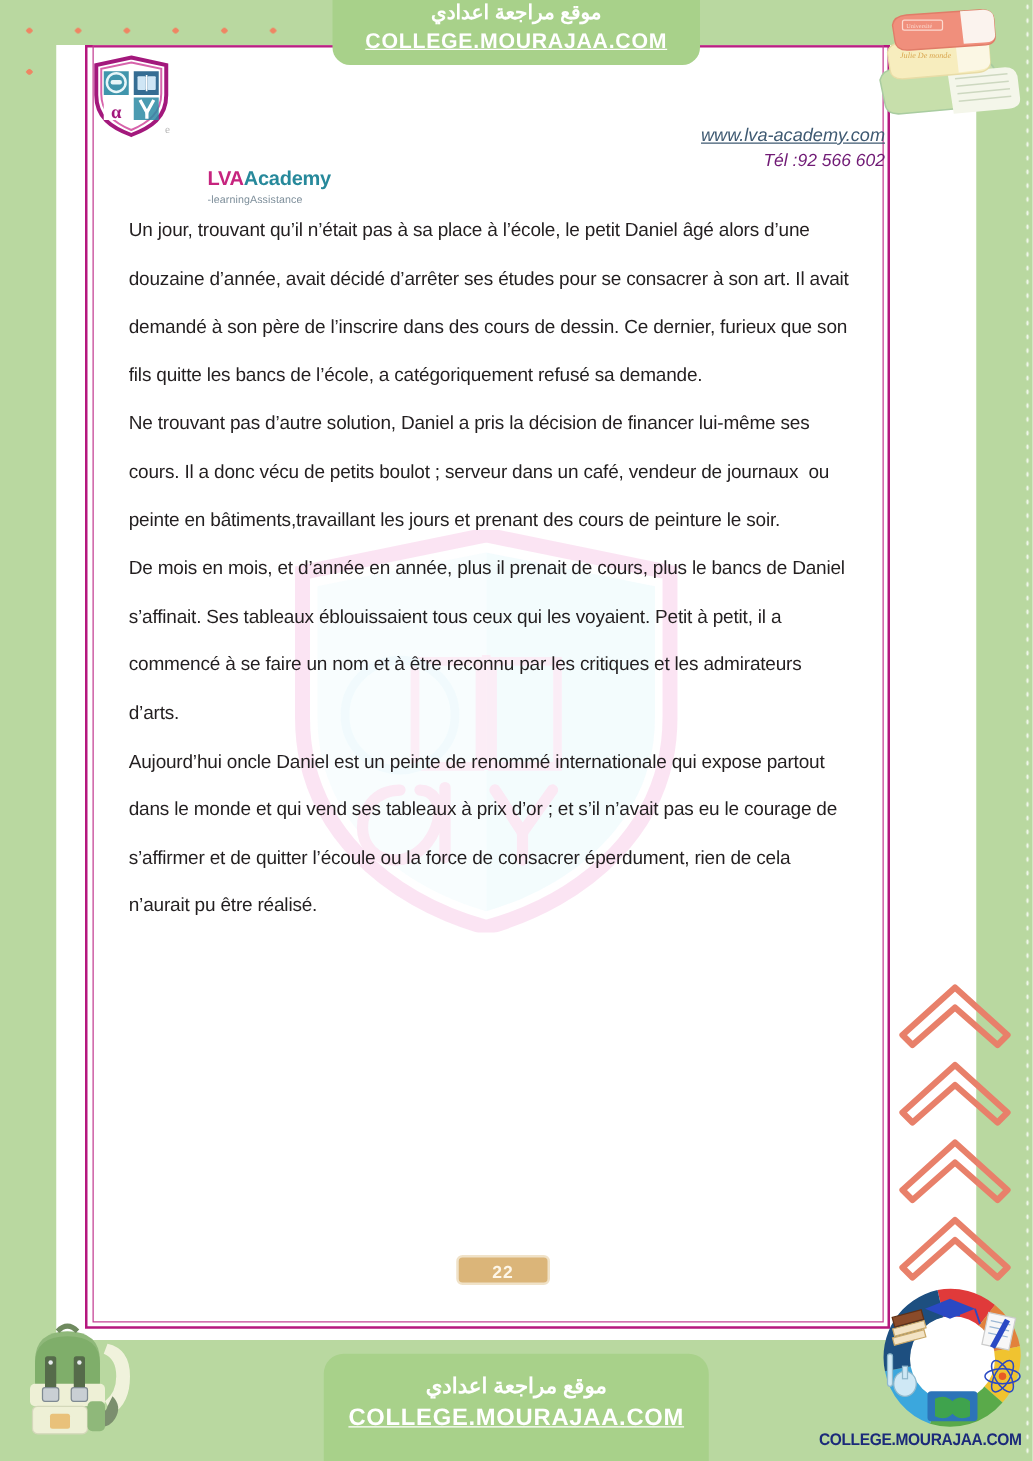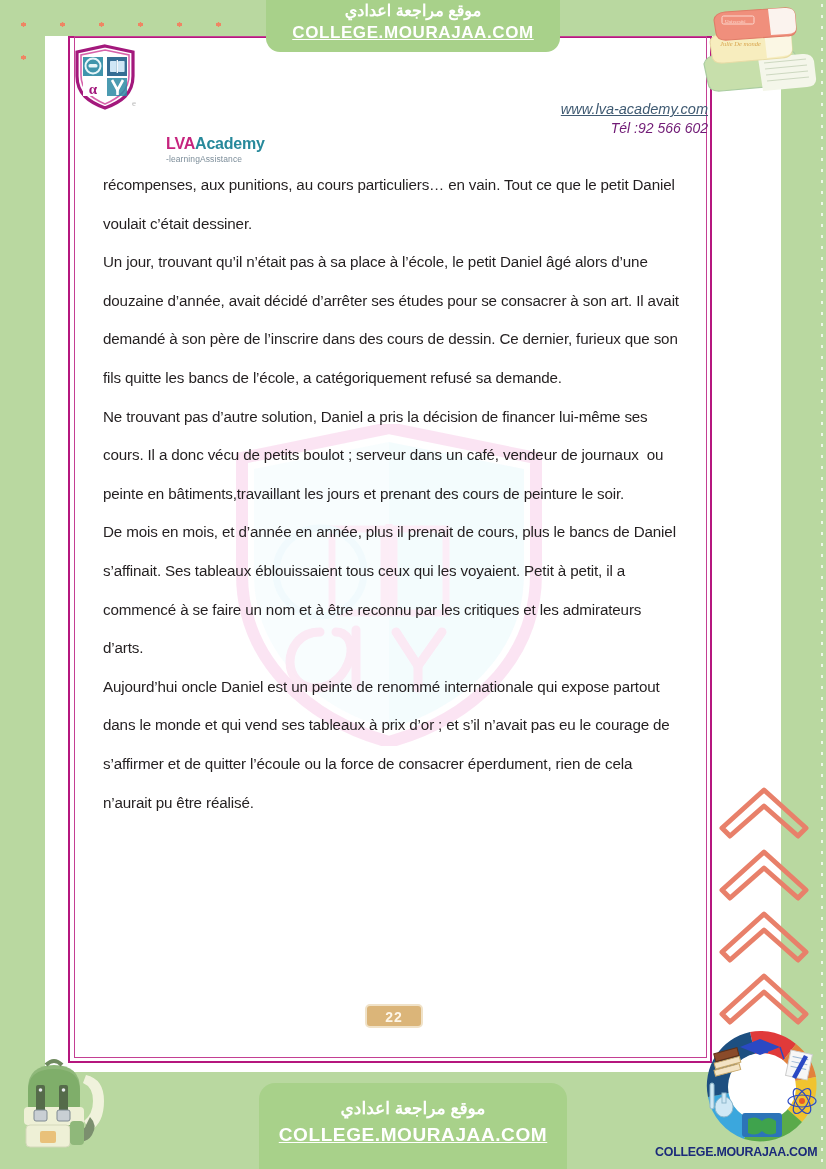--- a/index.html
+++ b/index.html
@@ -205,21 +205,21 @@
     text-align: left;
     letter-spacing: -0.15px;
     white-space: pre-wrap;
   }
 
   
   .page-num {
     position: absolute;
     left: 365px;
     top: 1004px;
-    width: 58px;
+    width: 75px;
     height: 24px;
     background: #dbb579;
     border: 2px solid #f0e2c8;
     border-radius: 5px;
     color: #fdf6e8;
     font-size: 14px;
     font-weight: bold;
     letter-spacing: 1px;
     text-align: center;
     line-height: 22px;
@@ -326,21 +326,20 @@
     <div class="tag">-learningAssistance</div>
   </div>
 </div>
 
 <div class="contact">
   <div class="site">www.lva-academy.com</div>
   <div class="tel">Tél :92 566 602</div>
 </div>
 
 <div class="doc-body">
-  <p>récompenses, aux punitions, au cours particuliers… en vain. Tout ce que le petit Daniel voulait c’était dessiner.</p>
   <p>Un jour, trouvant qu’il n’était pas à sa place à l’école, le petit Daniel âgé alors d’une douzaine d’année, avait décidé d’arrêter ses études pour se consacrer à son art. Il avait demandé à son père de l’inscrire dans des cours de dessin. Ce dernier, furieux que son fils quitte les bancs de l’école, a catégoriquement refusé sa demande.</p>
   <p>Ne trouvant pas d’autre solution, Daniel a pris la décision de financer lui-même ses cours. Il a donc vécu de petits boulot ; serveur dans un café, vendeur de journaux  ou peinte en bâtiments,travaillant les jours et prenant des cours de peinture le soir.</p>
   <p>De mois en mois, et d’année en année, plus il prenait de cours, plus le bancs de Daniel s’affinait. Ses tableaux éblouissaient tous ceux qui les voyaient. Petit à petit, il a commencé à se faire un nom et à être reconnu par les critiques et les admirateurs d’arts.</p>
   <p>Aujourd’hui oncle Daniel est un peinte de renommé internationale qui expose partout dans le monde et qui vend ses tableaux à prix d’or ; et s’il n’avait pas eu le courage de s’affirmer et de quitter l’écoule ou la force de consacrer éperdument, rien de cela n’aurait pu être réalisé.</p>
 </div>
 
 <div class="page-num">22</div>
 
 <div class="banner banner-top">
   <div class="ar">موقع مراجعة اعدادي</div>

